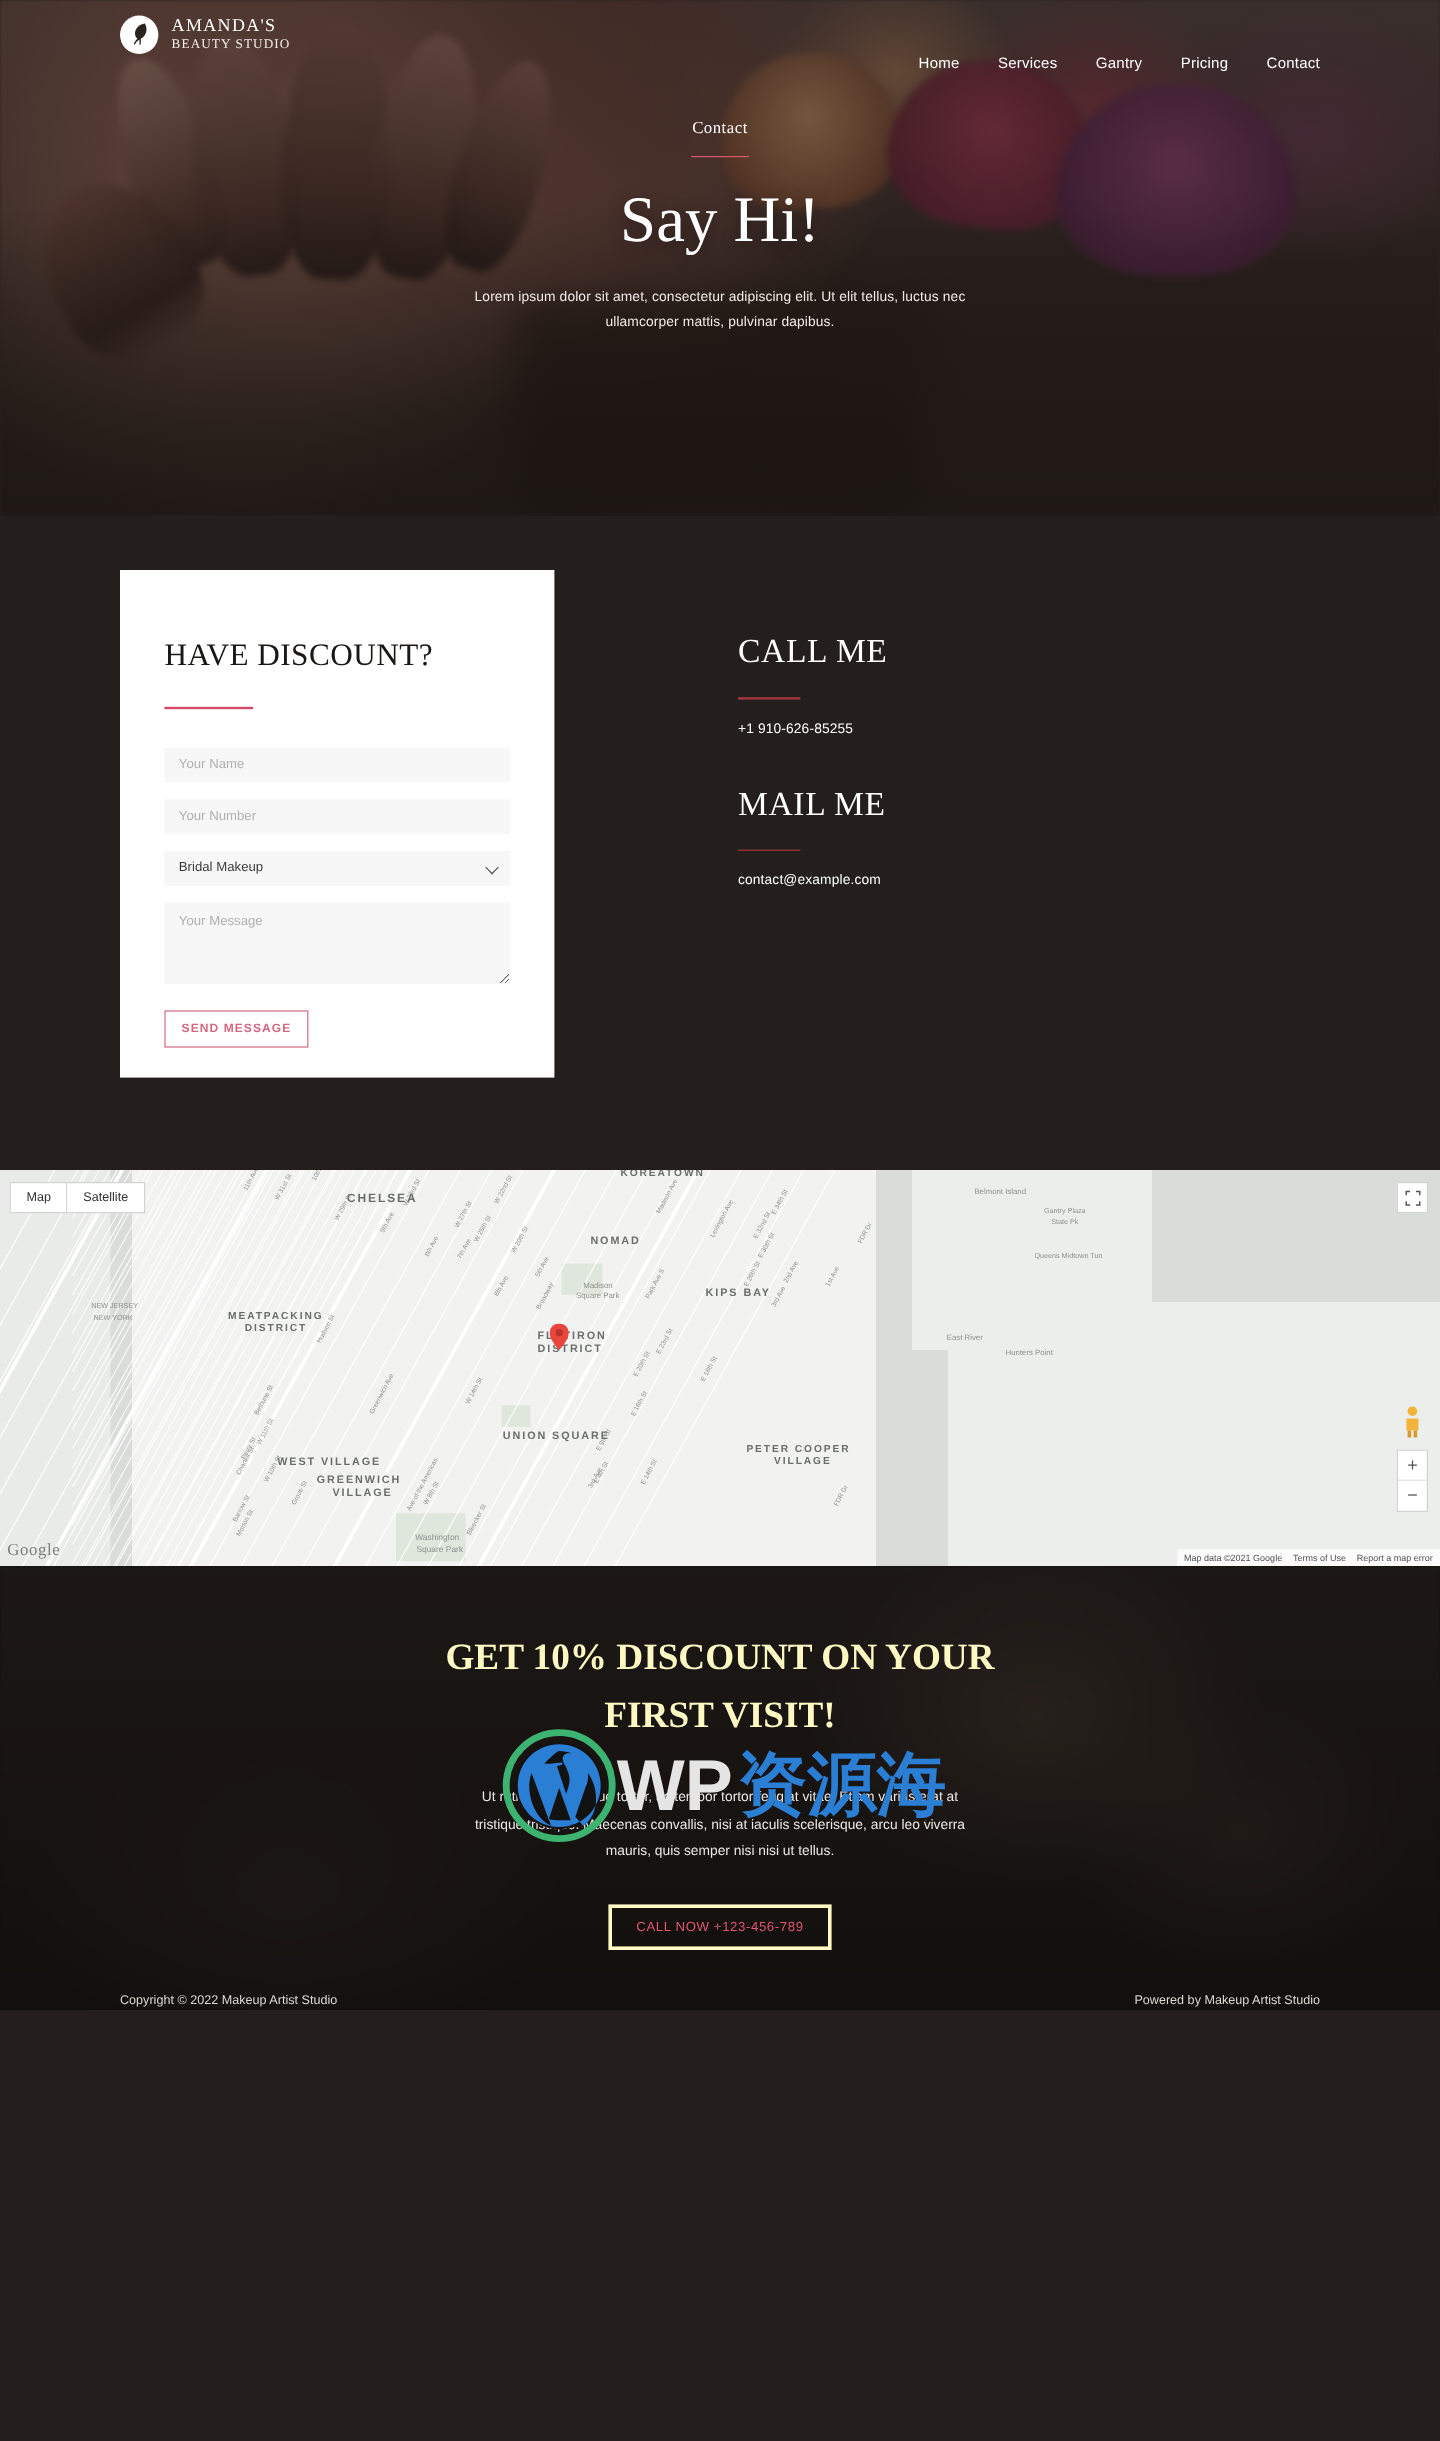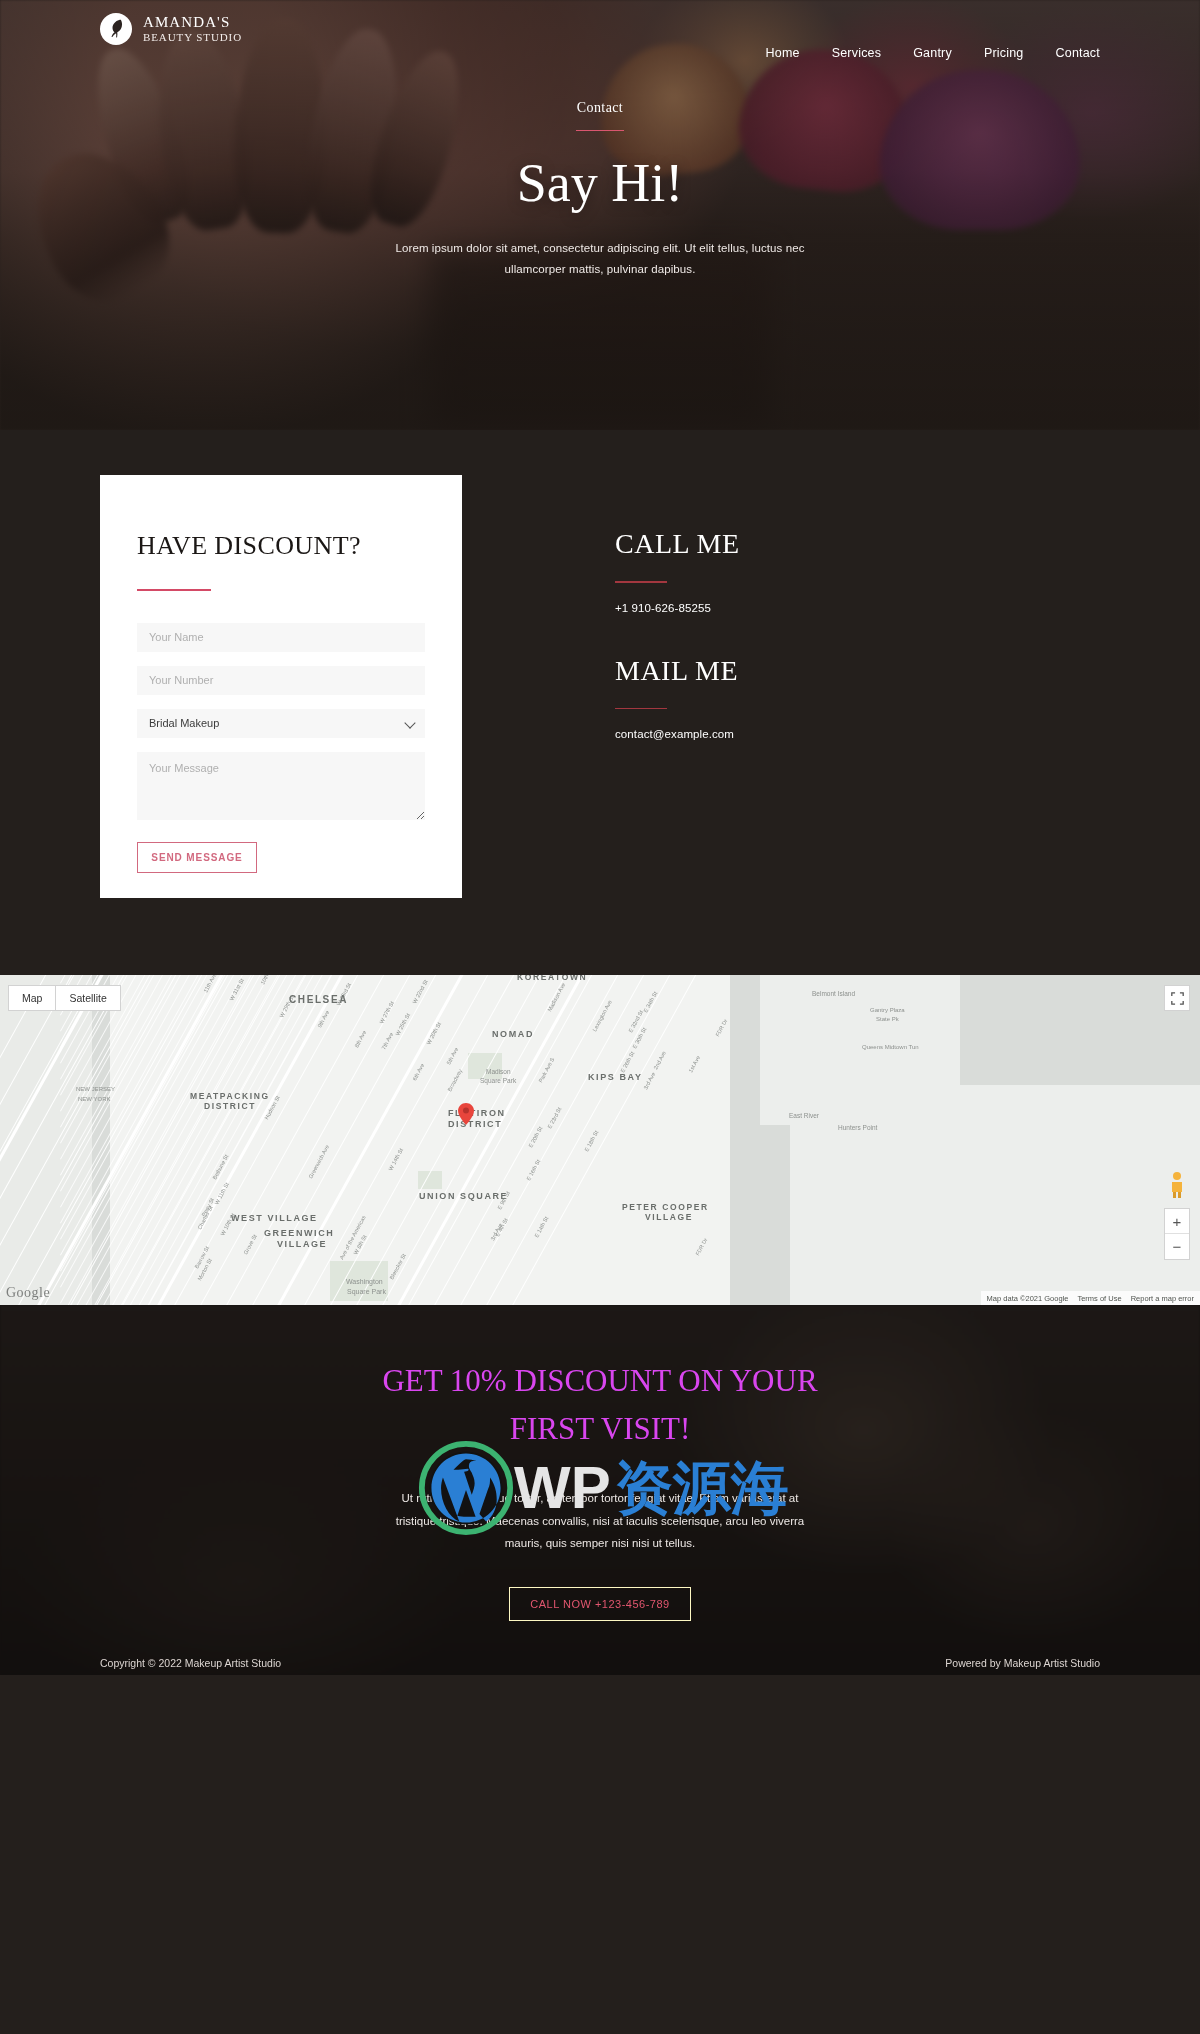--- a/index.html
+++ b/index.html
@@ -204,29 +204,29 @@
     background:
       radial-gradient(ellipse 260px 200px at 72% 34%, rgba(92,78,66,.55), rgba(0,0,0,0) 72%),
       radial-gradient(ellipse 200px 160px at 86% 60%, rgba(70,58,50,.5), rgba(0,0,0,0) 72%),
       radial-gradient(ellipse 300px 180px at 20% 75%, rgba(58,48,42,.45), rgba(0,0,0,0) 75%),
       linear-gradient(180deg,#2b2522 0%,#211c19 45%,#131110 100%);
     filter:blur(1px);
   }
   .cta-scrim { position:absolute; inset:0; background:rgba(18,15,13,.56); }
   .cta-inner { position:relative; z-index:5; padding-top:52px; }
   .cta-title {
-    font-family:"Liberation Serif", serif; font-weight:400; font-size:31px;
-    line-height:1.55; color:#d946ef; max-width:600px; margin:0 auto;
+    font-family:"Liberation Serif", serif; font-weight:700; font-size:31px;
+    line-height:1.55; color:#fef9c3; max-width:600px; margin:0 auto;
   }
   .cta-text {
     margin:34px auto 0; max-width:430px; font-size:11.5px; line-height:1.95; color:#ece7e4;
   }
   .cta-btn {
     margin-top:33px; display:inline-block; padding:10px 20px;
-    border:1px solid #fef9c3; color:#e2566f; background:transparent;
+    border:3px solid #fef9c3; color:#e2566f; background:transparent;
     font-size:11px; letter-spacing:.5px; cursor:pointer;
     font-family:"Liberation Sans", sans-serif;
   }
   .footer {
     position:relative; z-index:5; display:flex; justify-content:space-between;
     align-items:center; padding:36px 100px 0; font-size:10.5px; color:#ddd6d2;
   }
 
   
   .wm { position:absolute; left:418px; top:1440px; z-index:40; pointer-events:none; }

